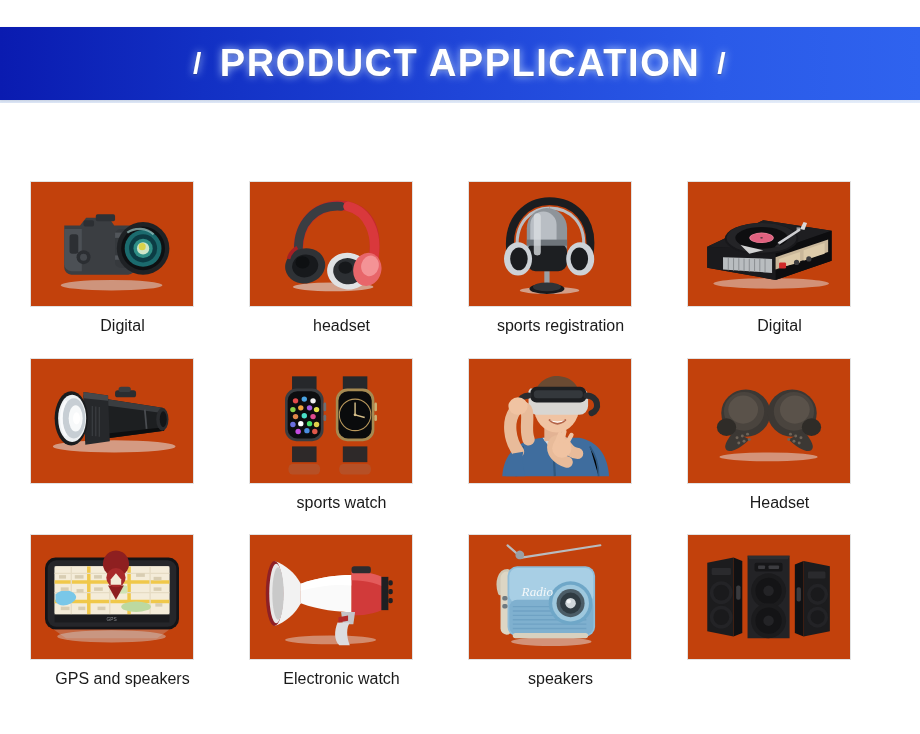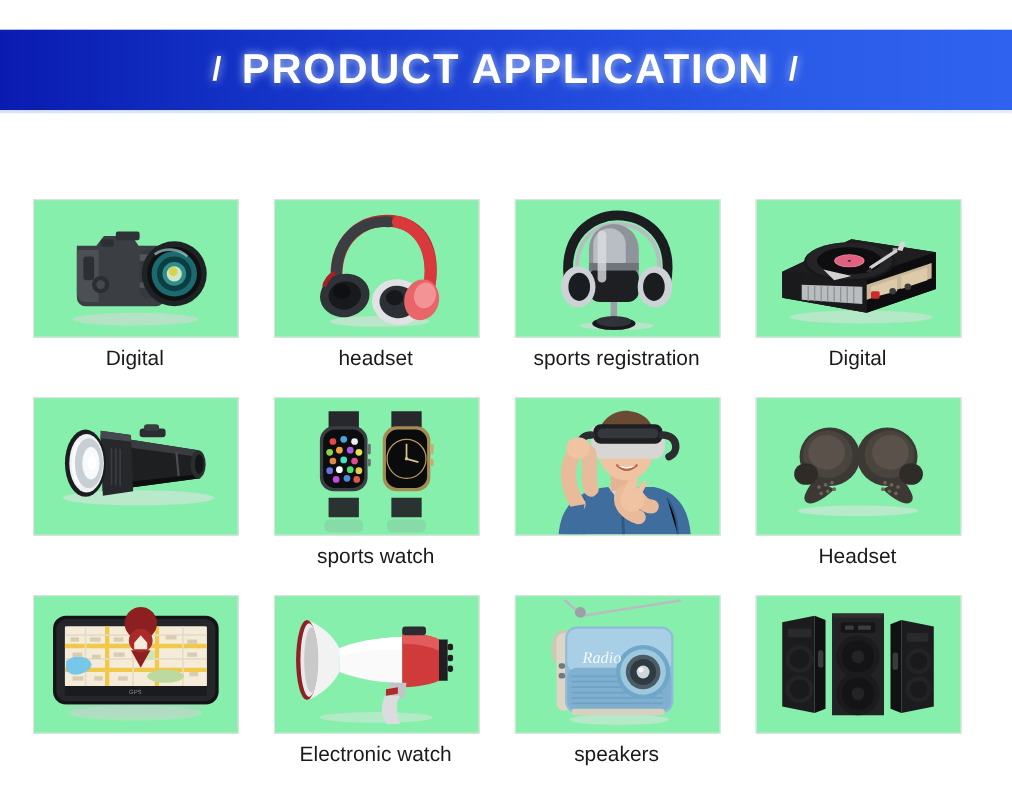--- a/index.html
+++ b/index.html
@@ -38,31 +38,31 @@
   .grid {
     position: absolute; left: 30px; top: 181px;
     width: 860px;
     display: grid;
     grid-template-columns: repeat(4, 185px);
     column-gap: 34px;
     row-gap: 23px;
   }
   .cell { width: 185px; }
   .thumb {
-    width: 187px; height: 126px;
+    width: 164px; height: 126px;
     border: 1px solid #e2e2e2;
-    background: #86efac;
+    background: #c2410c;
     position: relative;
     overflow: hidden;
   }
   .thumb .art { position:absolute; inset:0; }
   .caption {
     margin-top: 10px;
     text-align: center;
-    font-size: 19px;
+    font-size: 16px;
     color: #1a1a1a;
     line-height: 1.1;
     white-space: nowrap;
   }
   svg { display: block; width: 100%; height: 100%; }
 </style>
 </head>
 <body>
 
 <div class="page">
@@ -414,20 +414,21 @@
               <circle cx="97" cy="41" r="11" fill="#a82a2b"></circle>
               <path d="M91 43 L97 36 L103 43 v6 h-12 z" fill="#f4ecd9"></path>
             </g>
             <rect x="27" y="83" width="131" height="9" fill="#1a1b1e"></rect>
             <text x="92" y="90" text-anchor="middle" font-family="Liberation Sans, sans-serif" font-size="5.5" fill="#8b8e92">GPS</text>
             <ellipse cx="92" cy="108" rx="62" ry="7" fill="#d5d5d5" opacity=".45"></ellipse>
             <path d="M26 100 h132 l-14 10 h-104 z" fill="#c9c9c9" opacity=".28"></path>
           </svg>
         </div>
       </div>
+      <div class="caption">GPS and speakers</div>
     </div>
 
     <div class="cell">
       <div class="thumb">
         <div class="art">
           <svg viewBox="0 0 185 126">
             <ellipse cx="92" cy="112" rx="52" ry="5" fill="#e6e6e6" opacity=".45"></ellipse>
             <path d="M28 22 C18 40 18 78 28 96 C40 92 52 82 58 70 L58 48 C52 36 40 26 28 22 Z" fill="#f2f2f2"></path>
             <ellipse cx="28" cy="59" rx="10" ry="37" fill="#8e2026"></ellipse>
             <ellipse cx="30" cy="59" rx="8" ry="34" fill="#e9e9e9"></ellipse>

